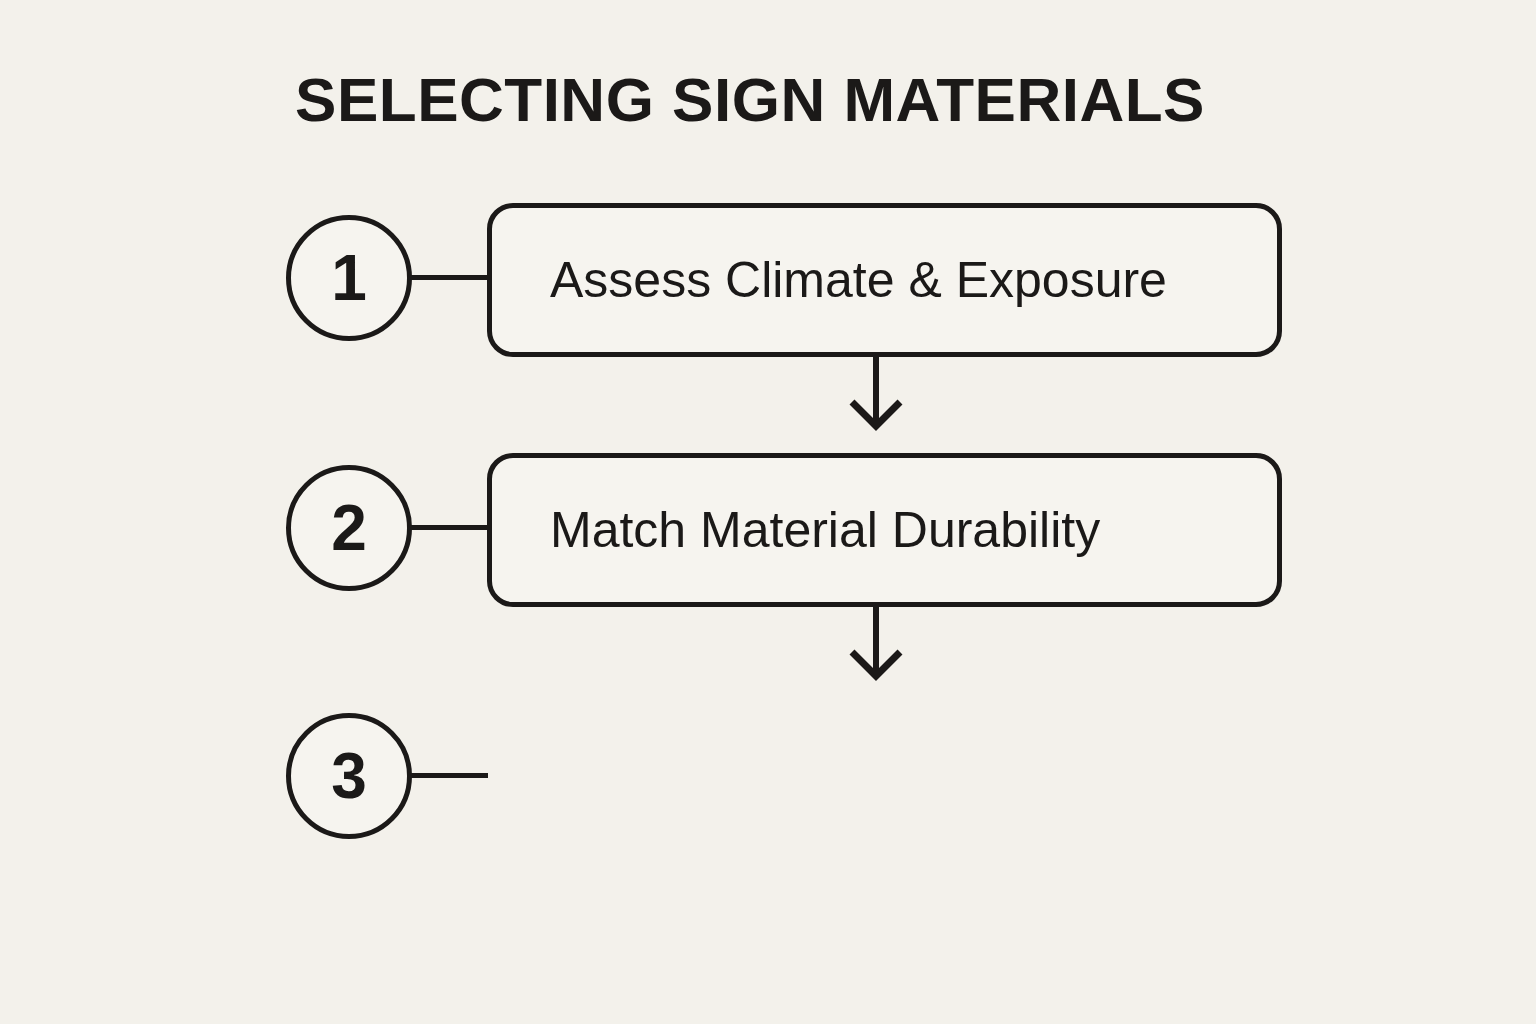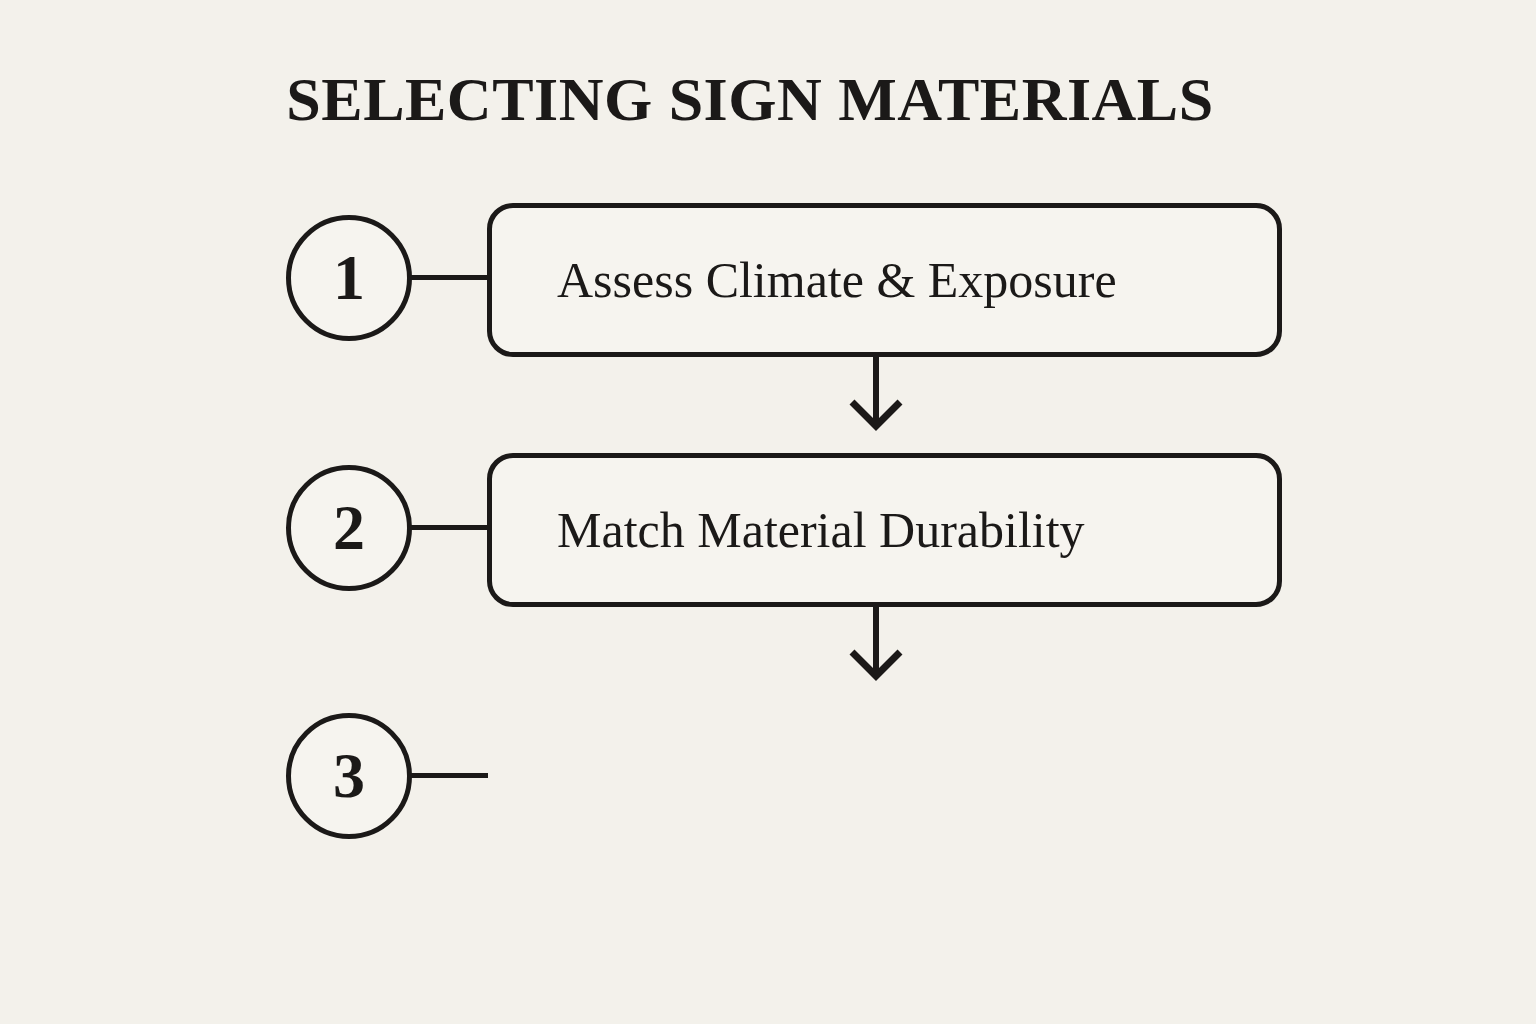--- a/index.html
+++ b/index.html
@@ -5,21 +5,21 @@
   html, body {
     margin: 0;
     padding: 0;
   }
   .canvas {
     position: relative;
     width: 1536px;
     height: 1024px;
     background: #f3f1eb;
     overflow: hidden;
-    font-family: Liberation Serif, serif;
+    font-family: Liberation Sans, sans-serif;
     color: #1b1918;
   }
   .title {
     position: absolute;
     left: 0;
     top: 64px;
     width: 1500px;
     margin: 0;
     text-align: center;
     font-size: 62px;
@@ -64,21 +64,20 @@
     box-sizing: content-box;
   }
   .step-box .label {
     padding-left: 58px;
     padding-right: 30px;
     font-size: 50px;
     font-weight: 400;
     line-height: 1.26;
     white-space: pre-line;
     color: #1b1918;
-    margin-left: 7px;
   }
   .arrow {
     position: absolute;
     left: 845px;
     width: 62px;
     height: 80px;
   }
   .arrow svg {
     display: block;
     width: 62px;

